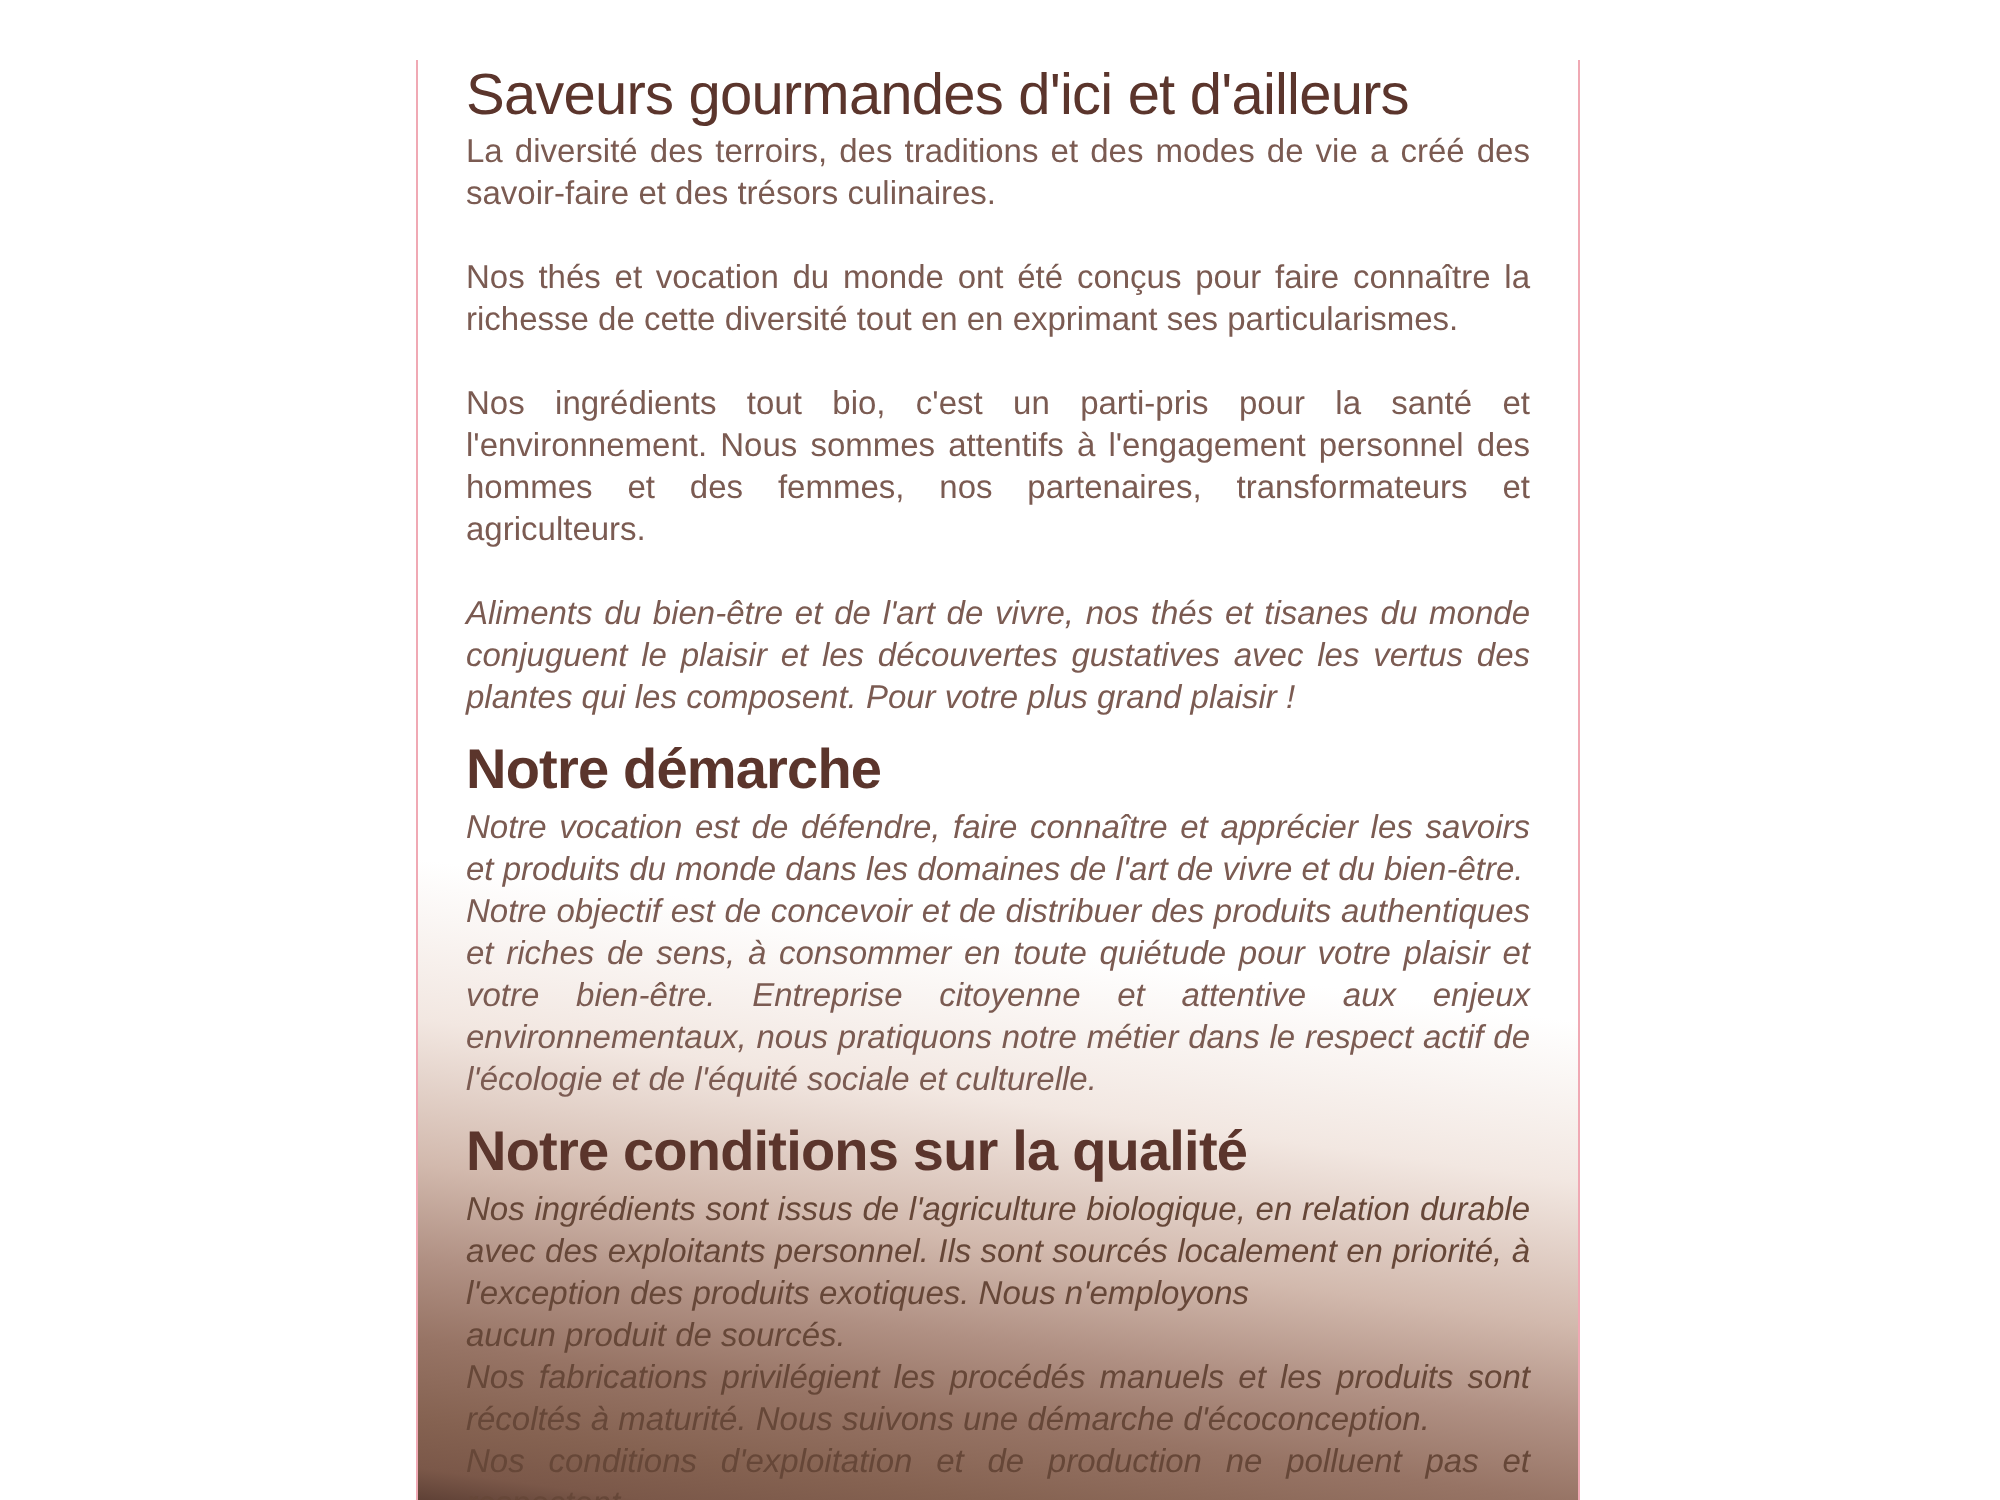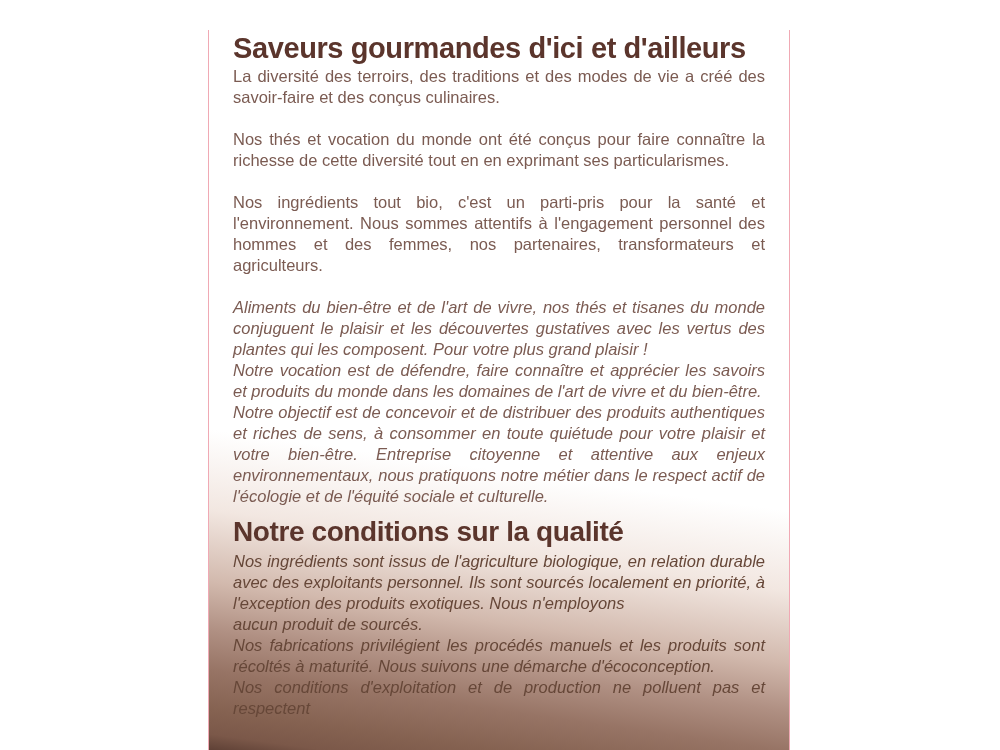--- a/index.html
+++ b/index.html
@@ -32,21 +32,21 @@
       #b09083 85%,
       #977465 90%,
       #856251 95%,
       #7b5849 98%,
       #5f4136 100%);
     padding: 2px 24px 0 24px;
   }
   .title {
     font-size: 29px;
     line-height: 32px;
-    font-weight: 700;
+    font-weight: 400;
     letter-spacing: -0.4px;
     color: #5b352c;
     margin: 0 0 2px 0;
   }
   .body-p {
     font-size: 16.5px;
     line-height: 21px;
     color: #7b5b52;
     text-align: justify;
     margin: 0 0 21px 0;
@@ -71,28 +71,29 @@
   }
 </style>
 </head>
 <body>
 
 <div class="page">
   <div class="panel">
 
     <h1 class="title">Saveurs gourmandes d'ici et d'ailleurs</h1>
 
-    <p class="body-p">La diversité des terroirs, des traditions et des modes de vie a créé des savoir-faire et des conçus culinaires.</p>
+    <p class="body-p">La diversité des terroirs, des traditions et des modes de vie a créé des savoir-faire et des trésors culinaires.</p>
 
     <p class="body-p">Nos thés et vocation du monde ont été conçus pour faire connaître la richesse de cette diversité tout en en exprimant ses particularismes.</p>
 
     <p class="body-p">Nos ingrédients tout bio, c'est un parti-pris pour la santé et l'environnement. Nous sommes attentifs à l'engagement personnel des hommes et des femmes, nos partenaires, transformateurs et agriculteurs.</p>
 
     <p class="body-p tight">Aliments du bien-être et de l'art de vivre, nos thés et tisanes du monde conjuguent le plaisir et les découvertes gustatives avec les vertus des plantes qui les composent. Pour votre plus grand plaisir !</p>
 
+    <h2 class="section-heading">Notre démarche</h2>
 
     <p class="body-p tight">Notre vocation est de défendre, faire connaître et apprécier les savoirs et produits du monde dans les domaines de l'art de vivre et du bien-être.</p>
 
     <p class="body-p tight">Notre objectif est de concevoir et de distribuer des produits authentiques et riches de sens, à consommer en toute quiétude pour votre plaisir et votre bien-être. Entreprise citoyenne et attentive aux enjeux environnementaux, nous pratiquons notre métier dans le respect actif de l'écologie et de l'équité sociale et culturelle.</p>
 
     <h2 class="section-heading">Notre conditions sur la qualité</h2>
 
     <p class="body-p tight dark-zone no-justify-last">Nos ingrédients sont issus de l'agriculture biologique, en relation durable avec des exploitants personnel. Ils sont sourcés localement en priorité, à l'exception des produits exotiques. Nous n'employons</p>
 
     <p class="body-p tight dark-zone">aucun produit de sourcés.</p>

